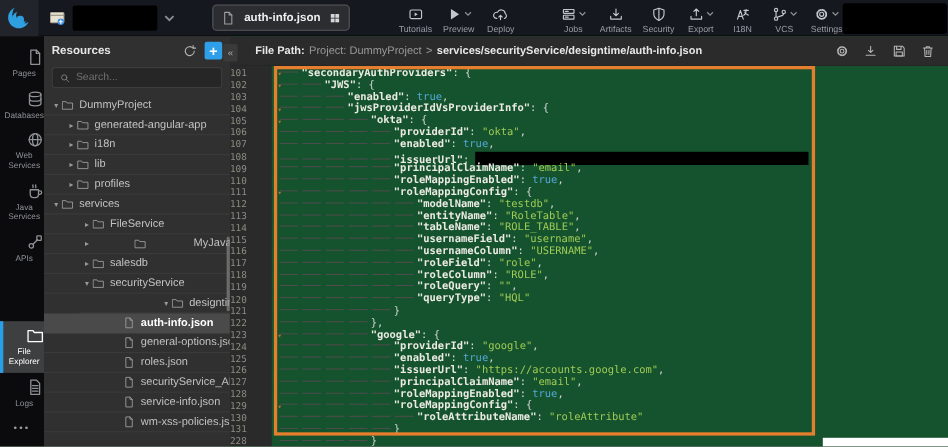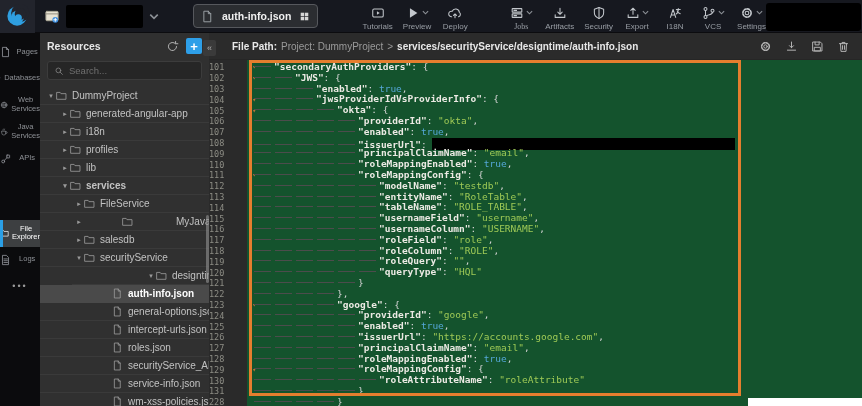--- a/index.html
+++ b/index.html
@@ -17,32 +17,32 @@
   .proj-redact { width: 77px; height: 23px; background: #000; border-radius: 2px; }
   .file-tab { margin-left: 34px; height: 24px; background: #2b2d31; border: 1px solid #56585d;
               border-radius: 4px; display: flex; align-items: center; padding: 0 7px; gap: 8px;
               color: #cfd2d6; flex: 0 0 auto; }
   .file-tab .tab-label { font-size: 10.5px; font-weight: bold; color: #f0f0f0; white-space: nowrap; }
   .menu { display: flex; align-items: flex-start; margin-left: 44px; gap: 10px; padding-top: 4px; }
   .menu-item { display: flex; flex-direction: column; align-items: center; gap: 2px;
                color: #999ea5; font-size: 8px; min-width: 28px; cursor: default; }
   .menu-item .irow { display: flex; align-items: center; gap: 2px; height: 15px; }
   .menu-item .ic { width: 14px; height: 14px; color: #c3c7cc; }
-  .menu-item.group-gap { margin-left: 28px; font-family: Liberation Serif, serif; }
+  .menu-item.group-gap { margin-left: 28px; }
   .chev { width: 7px; height: 5px; stroke: #8c9096; fill: none; stroke-width: 1.3; }
   .top-redact { position: absolute; right: 1px; top: 3px; width: 95px; height: 28px;
                 background: #000; border-radius: 3px; }
 
   
   .main { position: relative; display: flex; height: 373px; background: #313131; }
 
   
   .rail { width: 40px; background: #0b0b0d; display: flex; flex-direction: column;
           align-items: stretch; padding-top: 6px; flex: 0 0 auto; }
-  .rail-item { padding: 5px 0 5px; display: flex; flex-direction: row; align-items: center;
+  .rail-item { padding: 5px 0 5px; display: flex; flex-direction: column; align-items: flex-end;
                gap: 3px; color: #8e9196; font-size: 7.5px; text-align: center;
                line-height: 1.15; position: relative; }
   .rail-item .ic { width: 16px; height: 16px; }
   .rail-item.active { background: #3d3f41; color: #fff; }
   .rail-item.active::before { content: ""; position: absolute; left: 0; top: 0; bottom: 0;
                               width: 3px; background: #2b9fe6; }
   .rail-spacer { height: 48px; }
   .rail-more { color: #9a9a9a; letter-spacing: 2px; font-size: 9px; text-align: center; padding: 8px 0; }
 
   
@@ -418,32 +418,32 @@
             </span>
             <span>i18n</span>
           </div>
           <div class="tree-row" style="padding-left: 20px;">
             <span class="arrow">▸</span>
             <span class="ic" style="height: 11px; width: 11px;">
               <svg viewBox="0 0 16 16">
                 <path d="M1.5 3.5H6l1.2 1.8h7.3v8.2H1.5z"></path>
               </svg>
             </span>
-            <span>profiles</span>
+            <span>lib</span>
           </div>
           <div class="tree-row" style="padding-left: 20px;">
             <span class="arrow">▸</span>
             <span class="ic" style="height: 11px; width: 11px;">
               <svg viewBox="0 0 16 16">
                 <path d="M1.5 3.5H6l1.2 1.8h7.3v8.2H1.5z"></path>
               </svg>
             </span>
-            <span>lib</span>
-          </div>
-          <div class="tree-row" style="padding-left: 20px; font-weight: bold;">
+            <span>profiles</span>
+          </div>
+          <div class="tree-row" style="padding-left: 6px;">
             <span class="arrow">▾</span>
             <span class="ic" style="height: 11px; width: 11px;">
               <svg viewBox="0 0 16 16">
                 <path d="M1.5 3.5H6l1.2 1.8h7.3v8.2H1.5z"></path>
               </svg>
             </span>
             <span>services</span>
           </div>
           <div class="tree-row" style="padding-left: 34px;">
             <span class="arrow">▸</span>
@@ -500,29 +500,20 @@
             <span>auth-info.json</span>
           </div>
           <div class="tree-row" style="padding-left: 72px;">
             <span class="ic" style="height: 11px; width: 11px;">
               <svg viewBox="0 0 16 16">
                 <path d="M4 1.5h5l3 3v10H4z"></path>
                 <path d="M9 1.5v3h3"></path>
               </svg>
             </span>
             <span>general-options.json</span>
-          </div>
-          <div class="tree-row" style="padding-left: 72px;">
-            <span class="ic" style="height: 11px; width: 11px;">
-              <svg viewBox="0 0 16 16">
-                <path d="M4 1.5h5l3 3v10H4z"></path>
-                <path d="M9 1.5v3h3"></path>
-              </svg>
-            </span>
-            <span>intercept-urls.json</span>
           </div>
           <div class="tree-row" style="padding-left: 72px;">
             <span class="ic" style="height: 11px; width: 11px;">
               <svg viewBox="0 0 16 16">
                 <path d="M4 1.5h5l3 3v10H4z"></path>
                 <path d="M9 1.5v3h3"></path>
               </svg>
             </span>
             <span>roles.json</span>
           </div>

